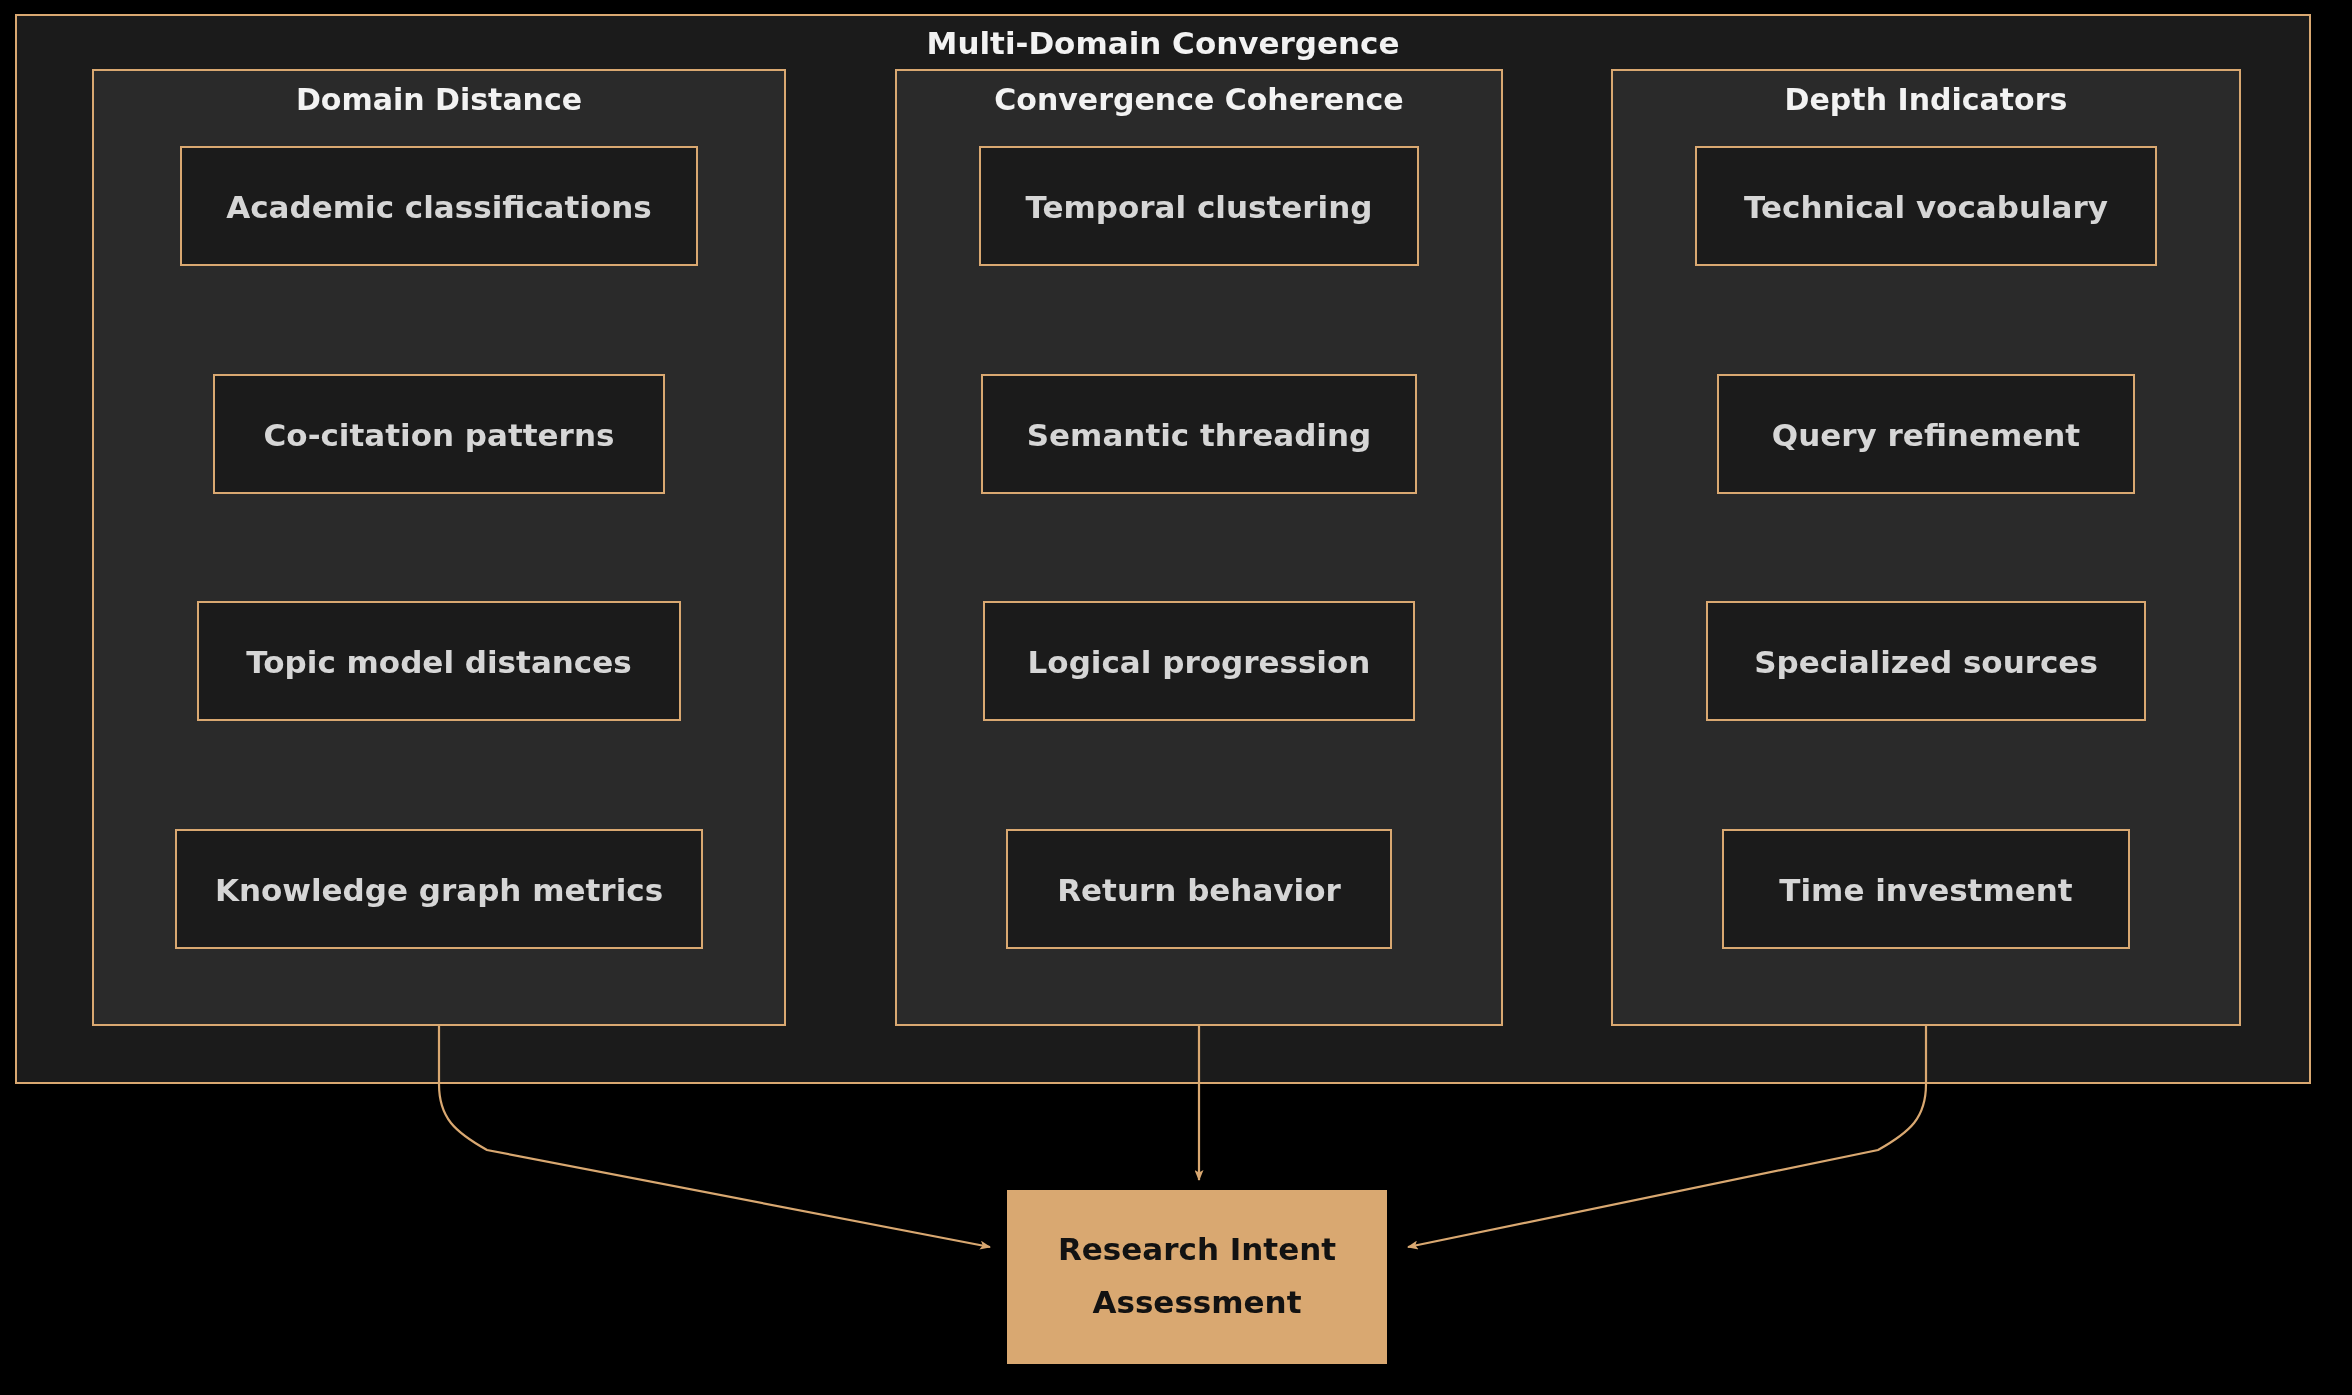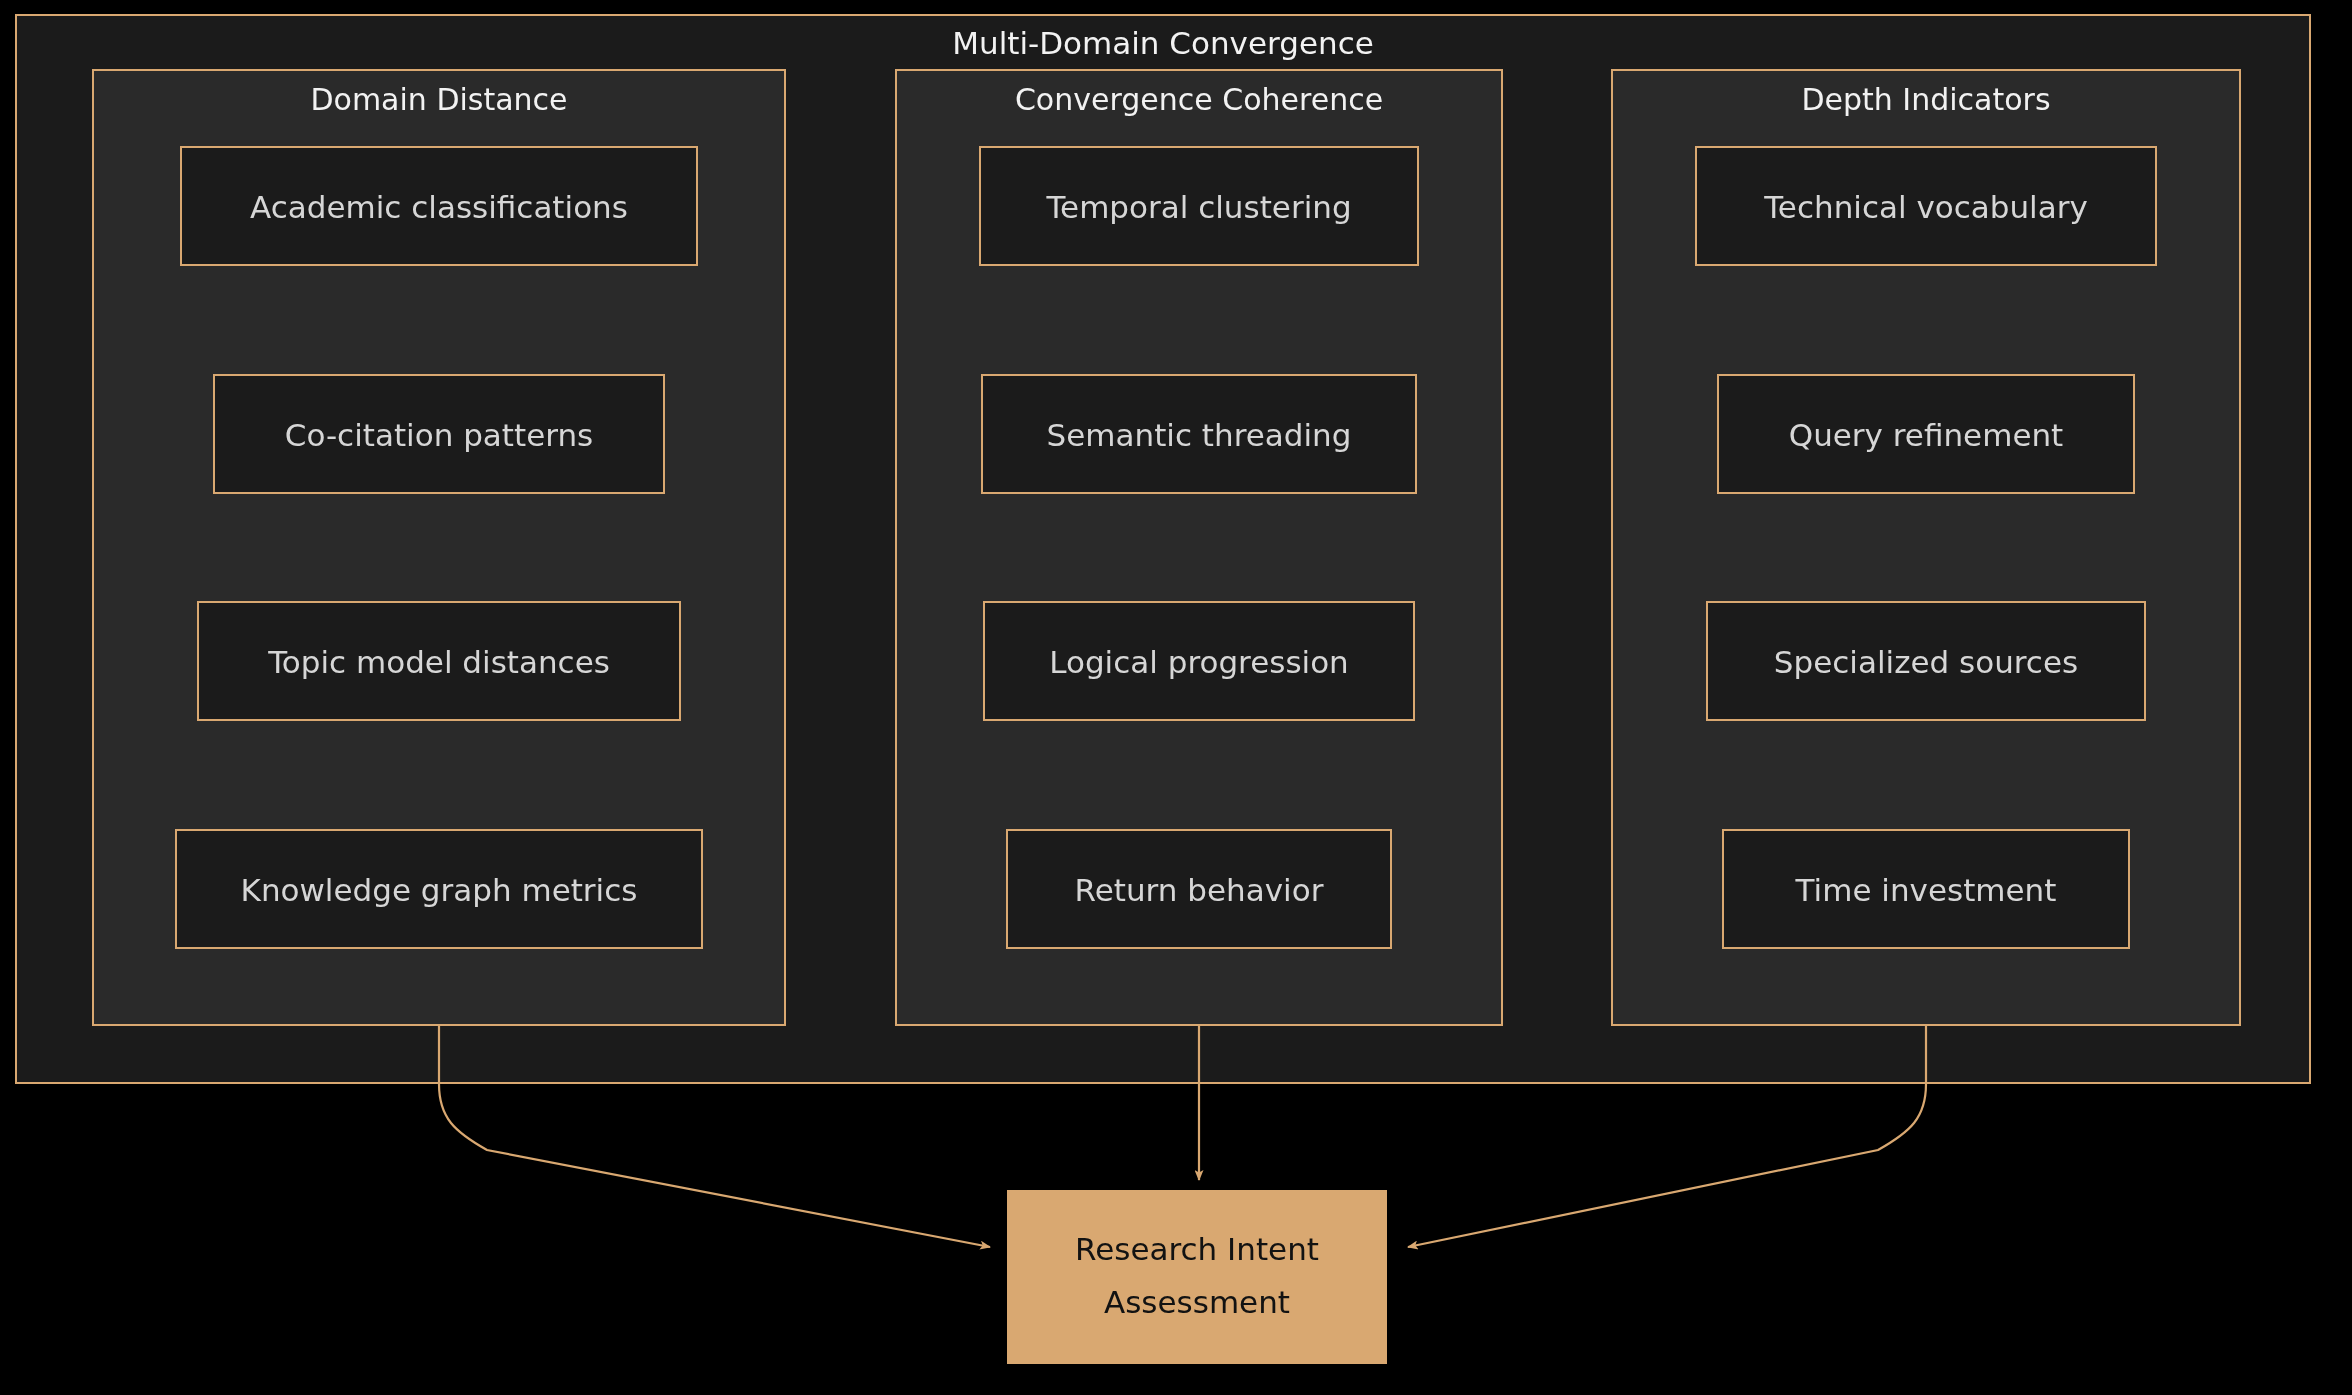--- a/index.html
+++ b/index.html
@@ -11,20 +11,21 @@
     width: 2352px;
     height: 1395px;
     overflow: hidden;
     font-family: "DejaVu Sans", sans-serif;
   }
   #diagram-root {
     position: relative;
     width: 2352px;
     height: 1395px;
     background: #000000;
+    font-weight: bold;
   }
   svg#diagram-svg {
     display: block;
     width: 2352px;
     height: 1395px;
   }
   .outer-cluster-rect {
     fill: #1b1b1b;
     stroke: #d9a871;
     stroke-width: 2;

